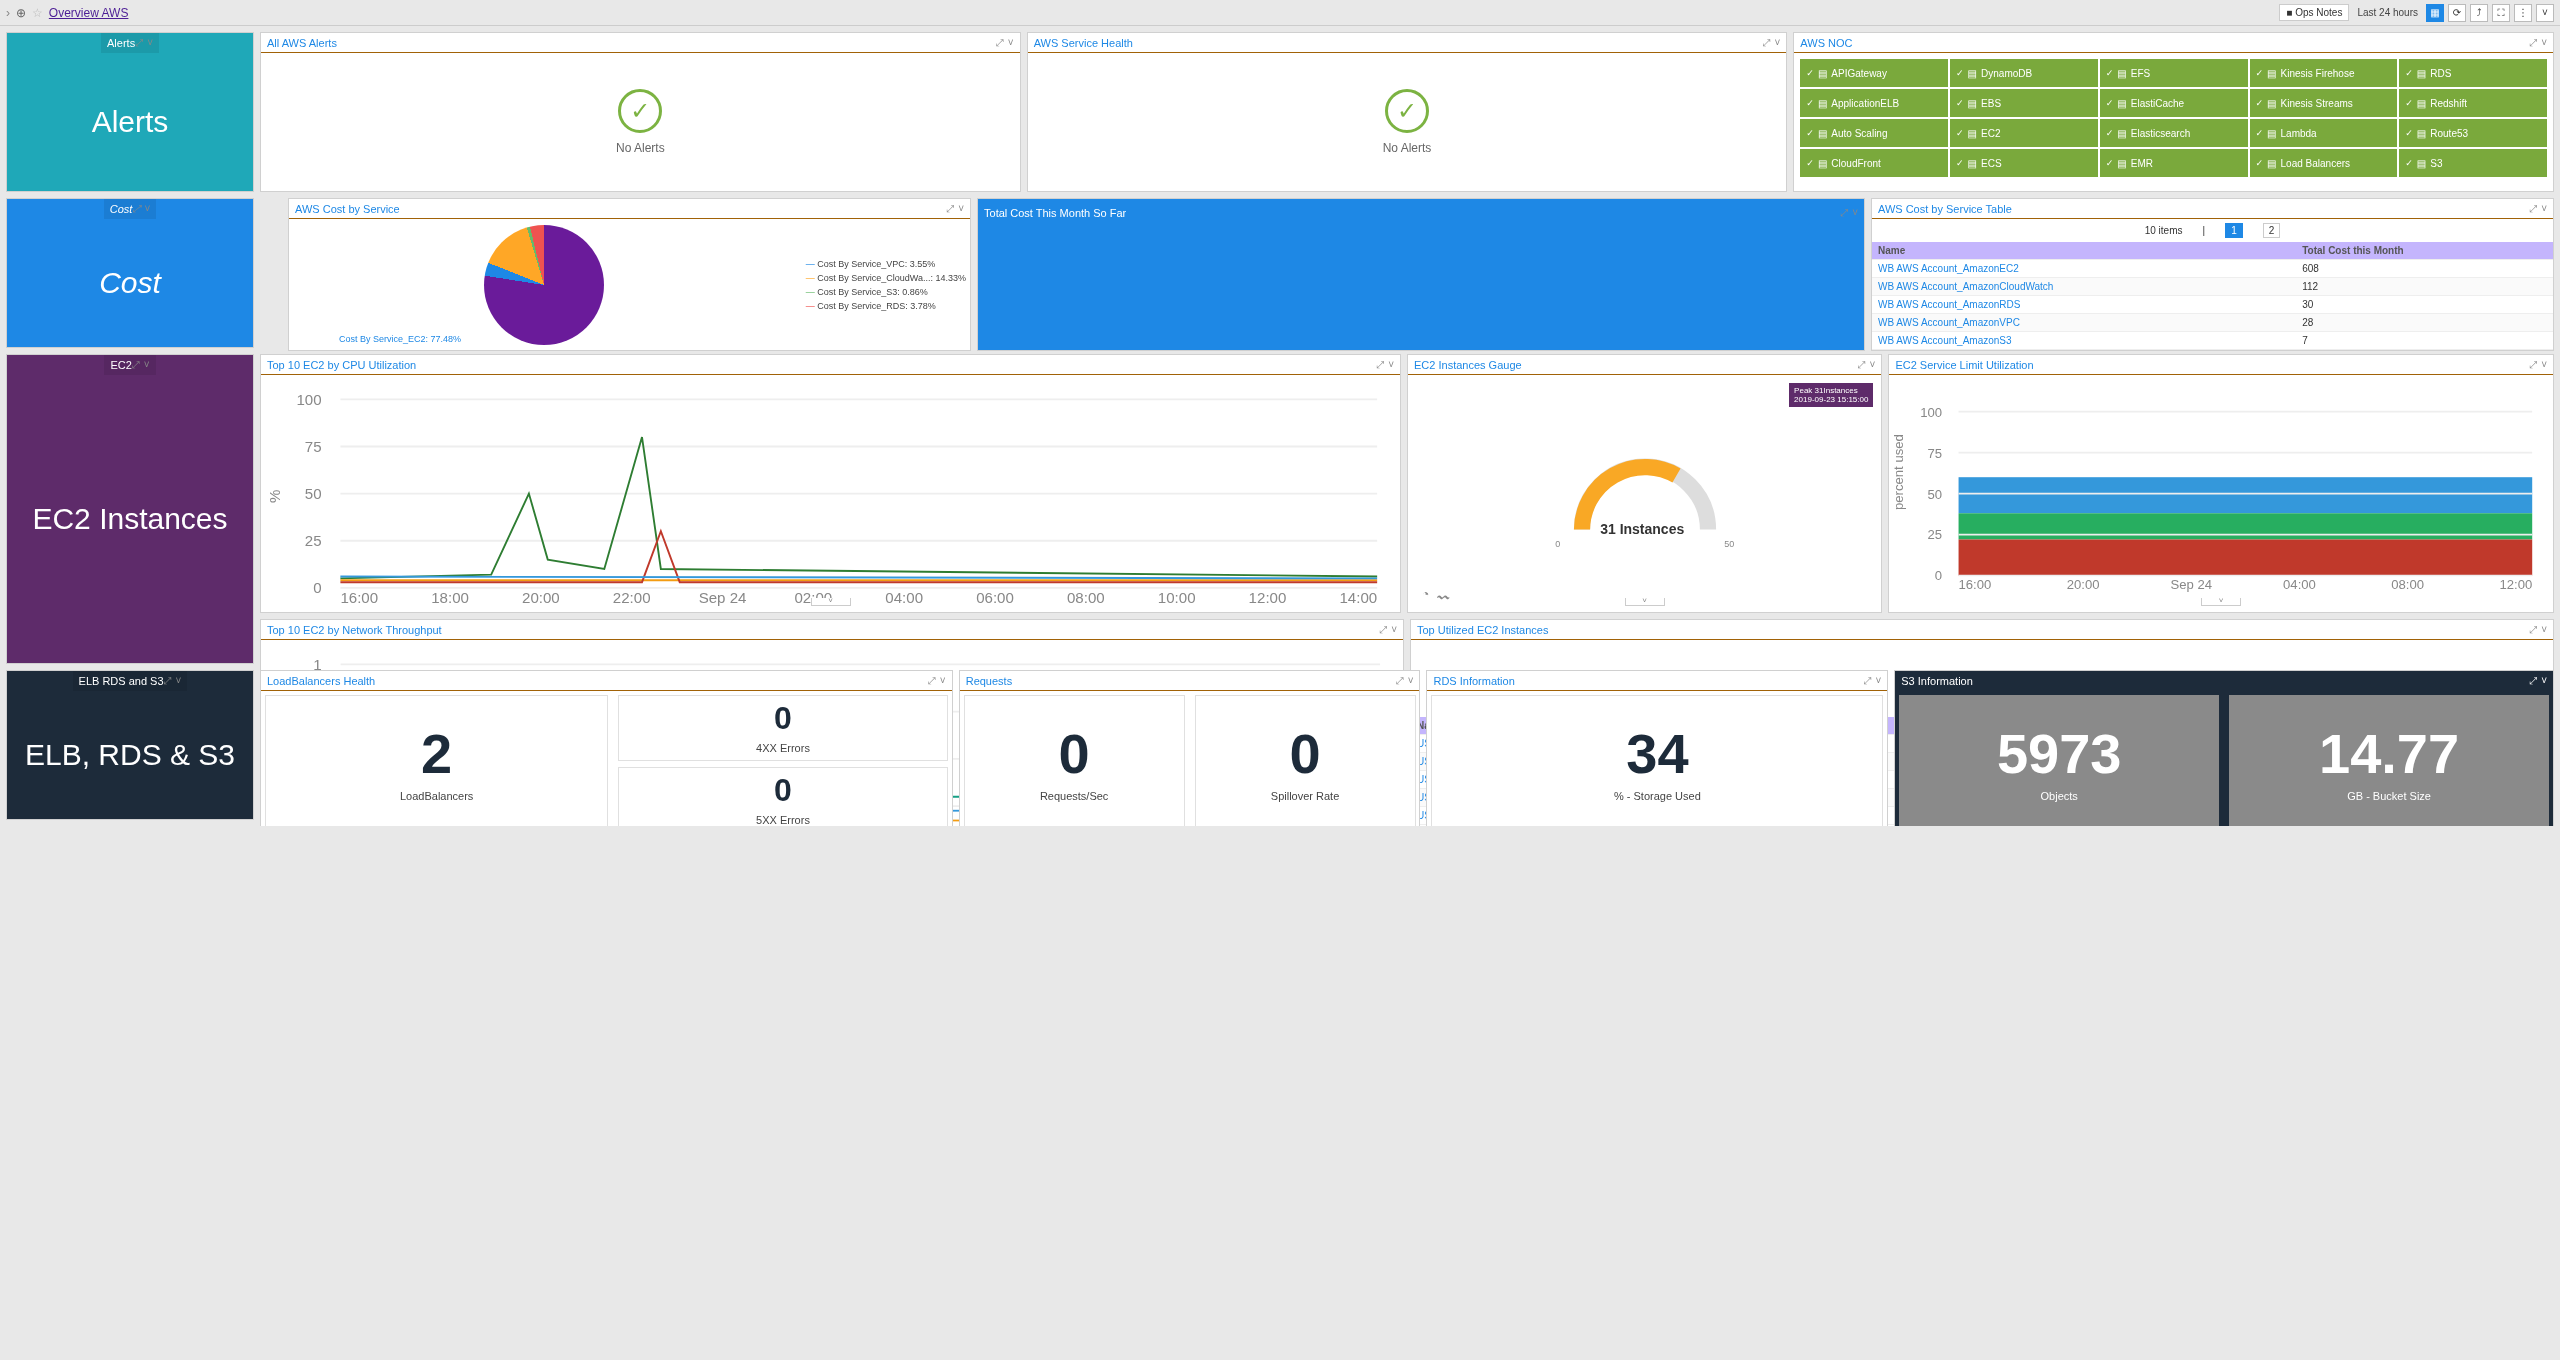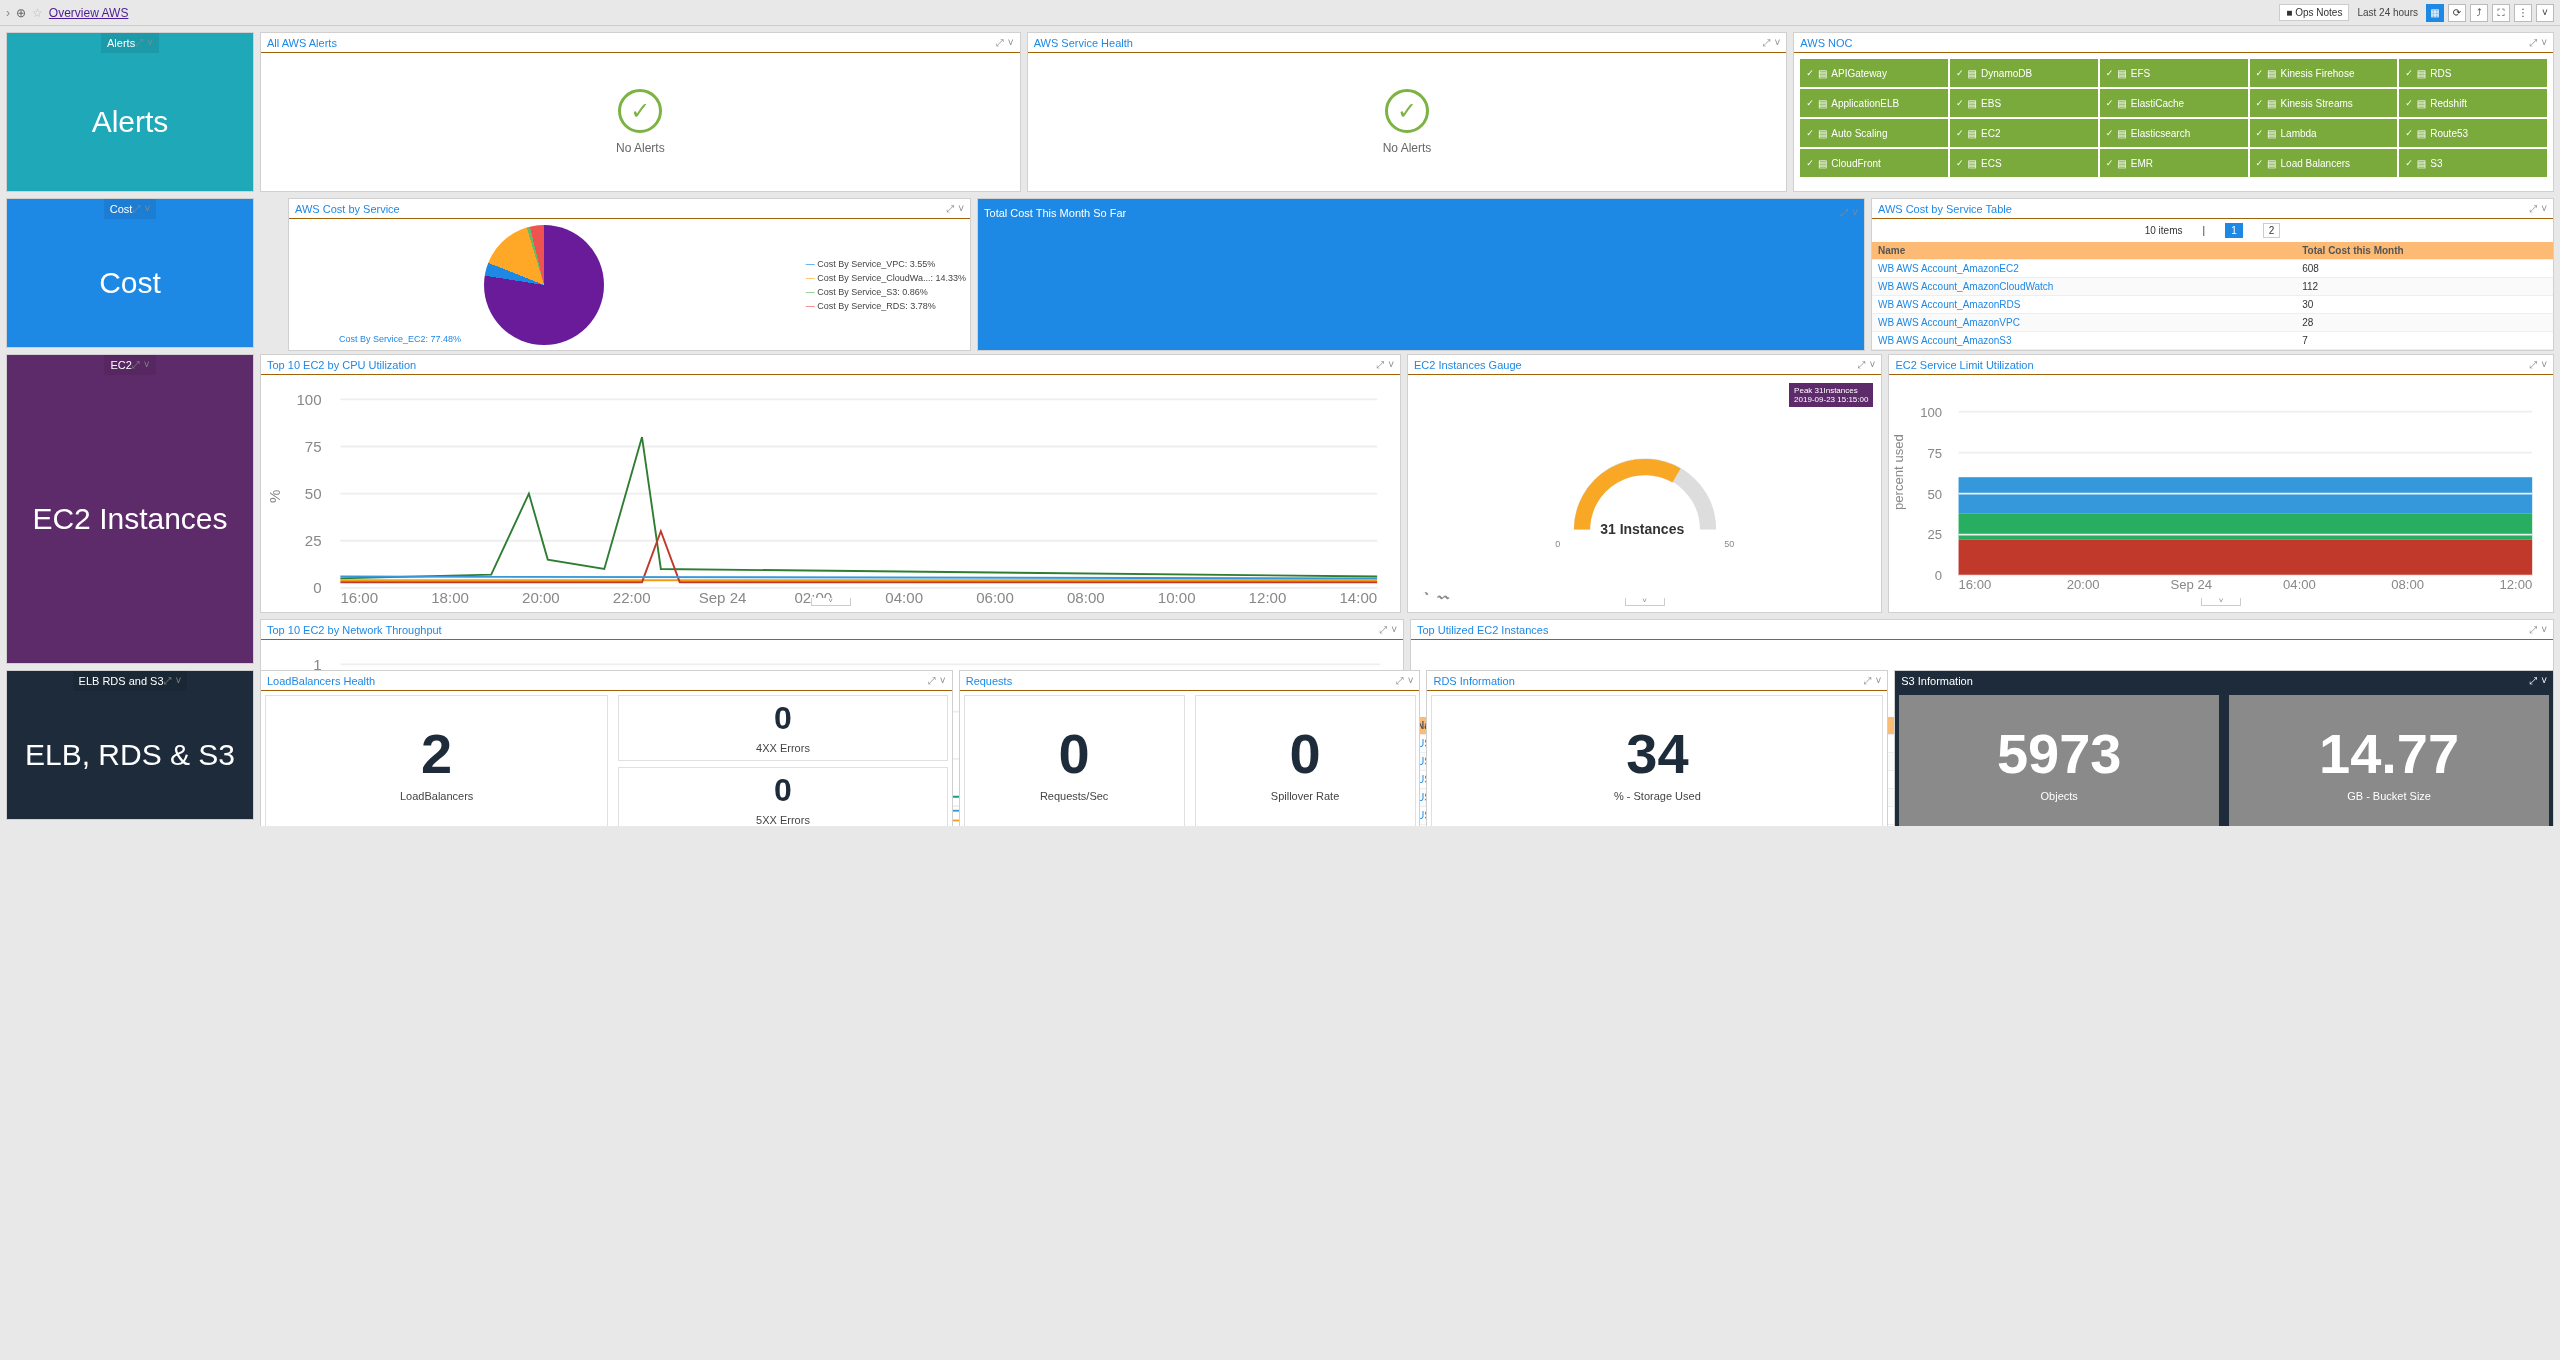--- a/index.html
+++ b/index.html
@@ -62,21 +62,21 @@
 
 .bignum { font-size: 80px; font-weight: 700; color: #f9a825; }
 .bignum-label { font-size: 12px; color: #fff; margin-top: 4px; }
 .panel-blue { background: #1e88e5; }
 .panel-blue .panel-header { color: #fff; border-bottom: none; align-items: flex-end; }
 .panel-blue .panel-body { flex-direction: column; color:#fff; }
 
 
 table { width: 100%; border-collapse: collapse; font-size: 10px; }
 th, td { text-align: left; padding: 3px 6px; border-bottom: 1px solid #eee; }
-th { color: #555; font-weight: 600; background: #fdba74; }
+th { color: #555; font-weight: 600; background: #c4b5fd; }
 tr:nth-child(even) td { background: #fafafa; }
 td a { color: #1e88e5; text-decoration: none; }
 .pager { display:flex; justify-content:center; align-items:center; gap:20px; font-size:10px; padding:4px 0; }
 .pager .pg { border:1px solid #ccc; padding:1px 5px; cursor:pointer; }
 .pager .pg.active { background:#1e88e5; color:#fff; border-color:#1e88e5; }
 
 
 .chart { width:100%; height:100%; position:relative; }
 .chart svg { width:100%; height:100%; }
 .axis-label { font-size:8px; fill:#888; }
@@ -279,21 +279,21 @@
             <div class="noc-item">
               <span class="chk">✓</span>
               <span>▤</span>
               <span>S3</span>
             </div>
           </div>
     </div>
   </div>
 </div>
 
-<div class="panel cat cat-blue" style="height:150px;">
+<div class="panel cat cat-blue" style="height:150px;font-style:italic;">
   <div class="panel-header">
         <span>Cost</span>
     <div class="actions">
           <span>⤢</span>
           <span>˅</span>
         </div>
       </div>
   <div class="panel-body">
         <div class="cat-title">Cost</div>
       </div>

